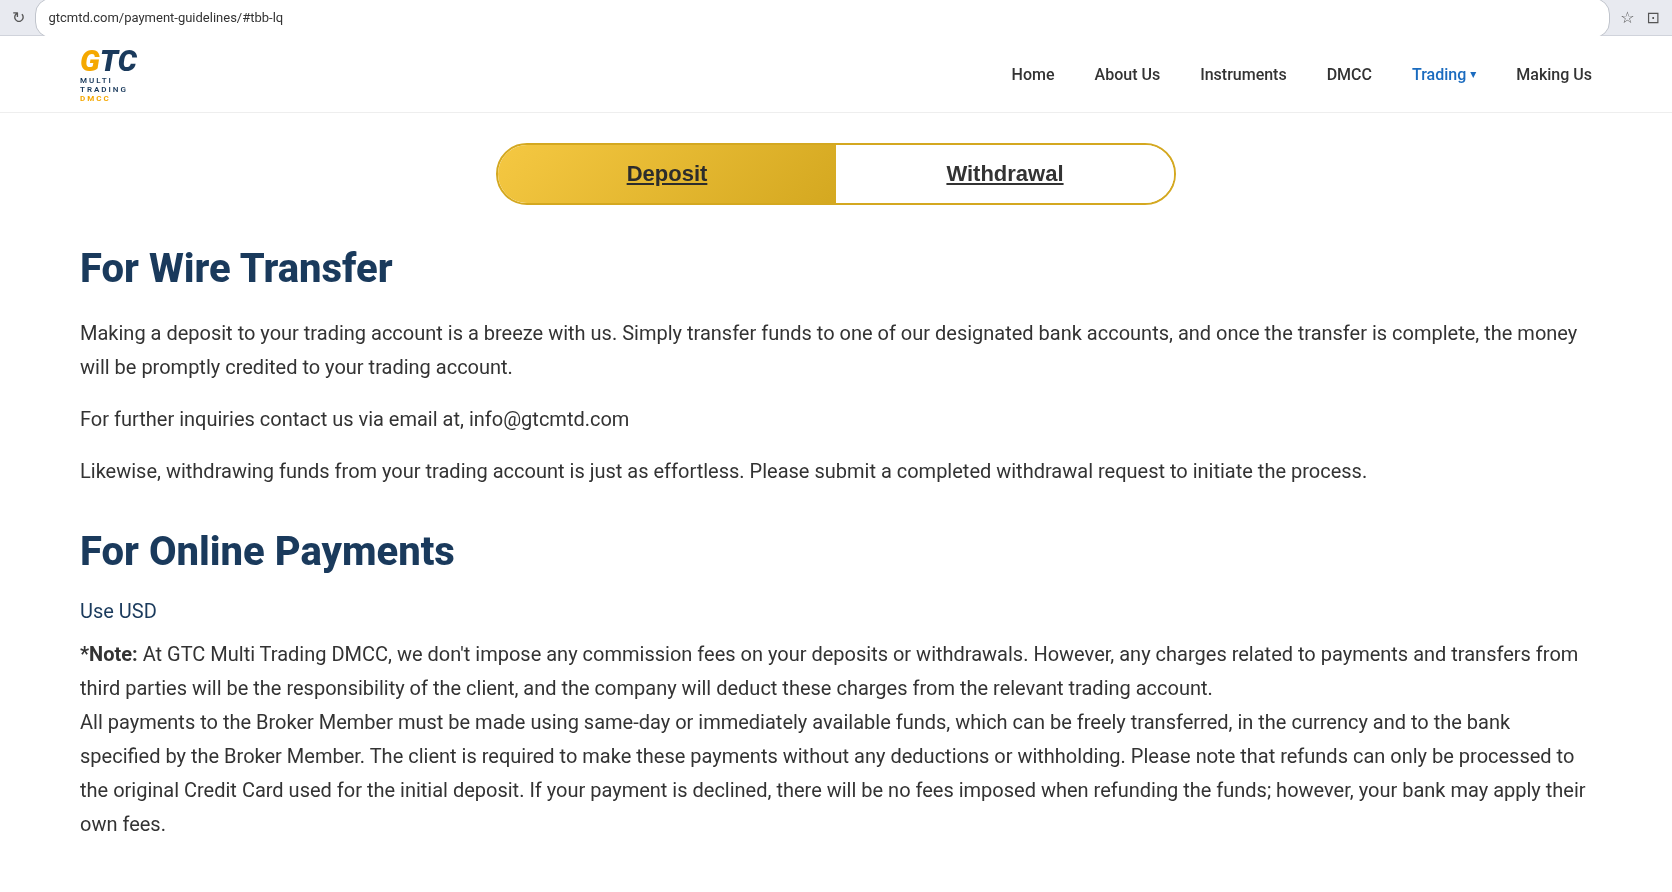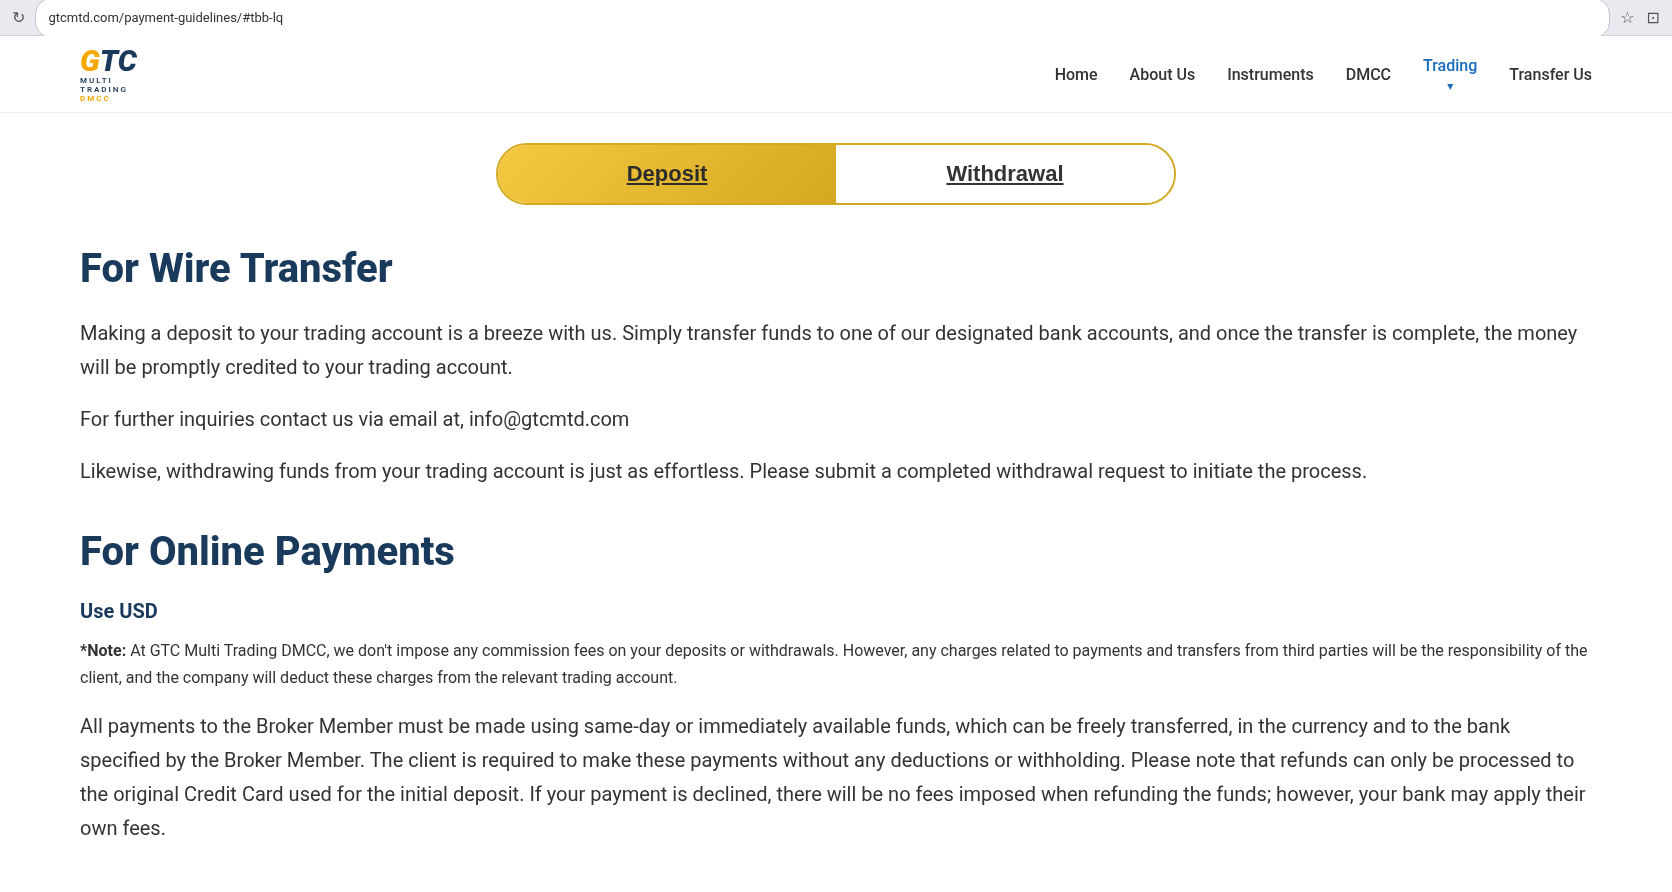--- a/index.html
+++ b/index.html
@@ -78,42 +78,40 @@
     }
 
     .logo-box {
       width: 80px;
       height: 56px;
       position: relative;
     }
 
     .nav-links {
       display: flex;
-      align-items: center;
-      gap: 32px;
+      gap: 40px;
       list-style: none;
       margin-left: 20px;
     }
 
     .nav-links li a {
       text-decoration: none;
       color: #333;
       font-size: 16px;
       font-weight: 500;
     }
 
     .nav-links li a.active {
       color: #1a6bbf;
     }
 
     .nav-links .trading-link {
       display: flex;
       align-items: center;
       gap: 4px;
-      flex-direction: column;
     }
 
     .chevron-down {
       font-size: 12px;
     }
 
     
     .watermark-container {
       position: absolute;
       top: 0;
@@ -183,39 +181,38 @@
     
     .section-title {
       font-size: 40px;
       font-weight: 800;
       color: #1a3a5c;
       margin-bottom: 24px;
     }
 
     .section-subtitle {
       font-size: 20px;
-      font-weight: 700;
+      font-weight: 400;
       color: #1a3a5c;
       margin-bottom: 14px;
     }
 
     
     .body-text {
       font-size: 20px;
       line-height: 1.7;
       color: #333;
       margin-bottom: 18px;
       text-align: left;
     }
 
     .note-text {
-      font-size: 16px;
+      font-size: 20px;
       line-height: 1.7;
       color: #333;
-      margin-bottom: 18px;
     }
 
     .note-bold {
       font-weight: 700;
     }
 
     .section-divider {
       margin-top: 40px;
     }
 
@@ -300,21 +297,21 @@
       <li>
         <a href="#">DMCC</a>
       </li>
       <li>
         <a href="#" class="trading-link active" style="color:#1a6bbf;display:flex;align-items:center;gap:4px;">
           <span>Trading</span>
           <span class="chevron-down">▾</span>
         </a>
       </li>
       <li>
-        <a href="#">Transfer Us</a>
+        <a href="#">Making Us</a>
       </li>
     </ul>
   </nav>
 
   <div class="main-content">
 
     <div class="tab-container">
       <div class="tab-buttons">
         <button class="tab-btn active">Deposit</button>
         <button class="tab-btn inactive">Withdrawal</button>

